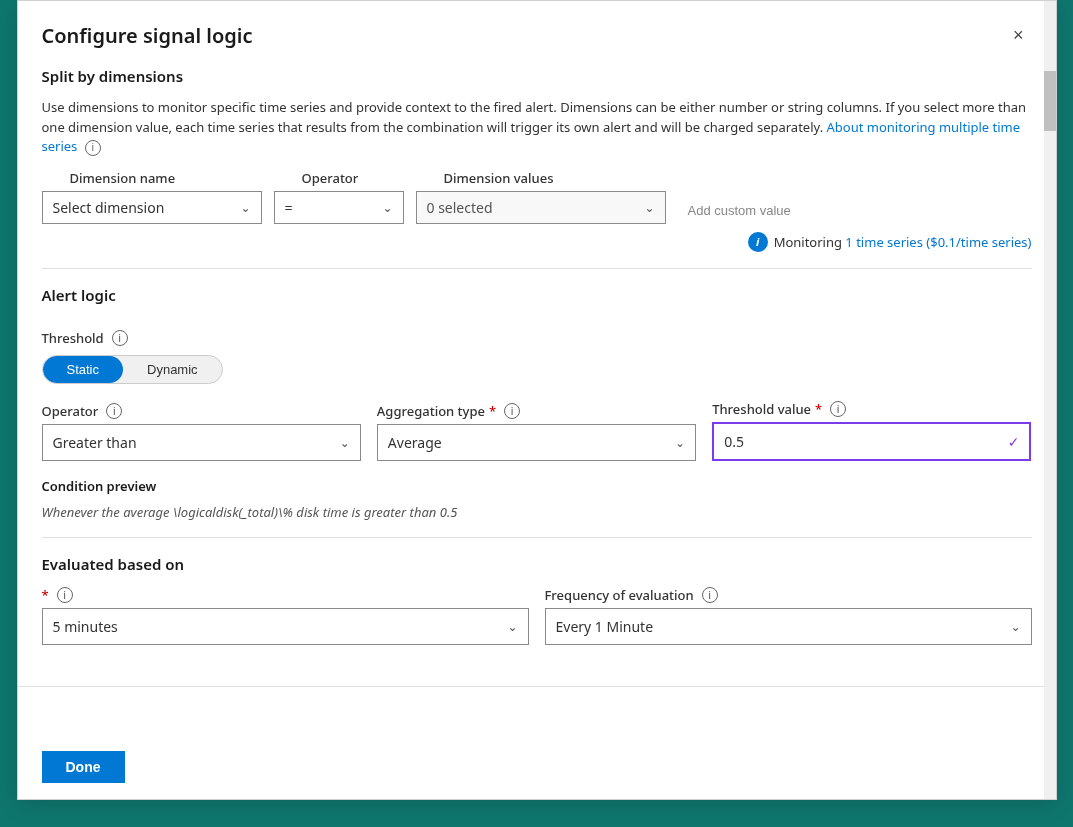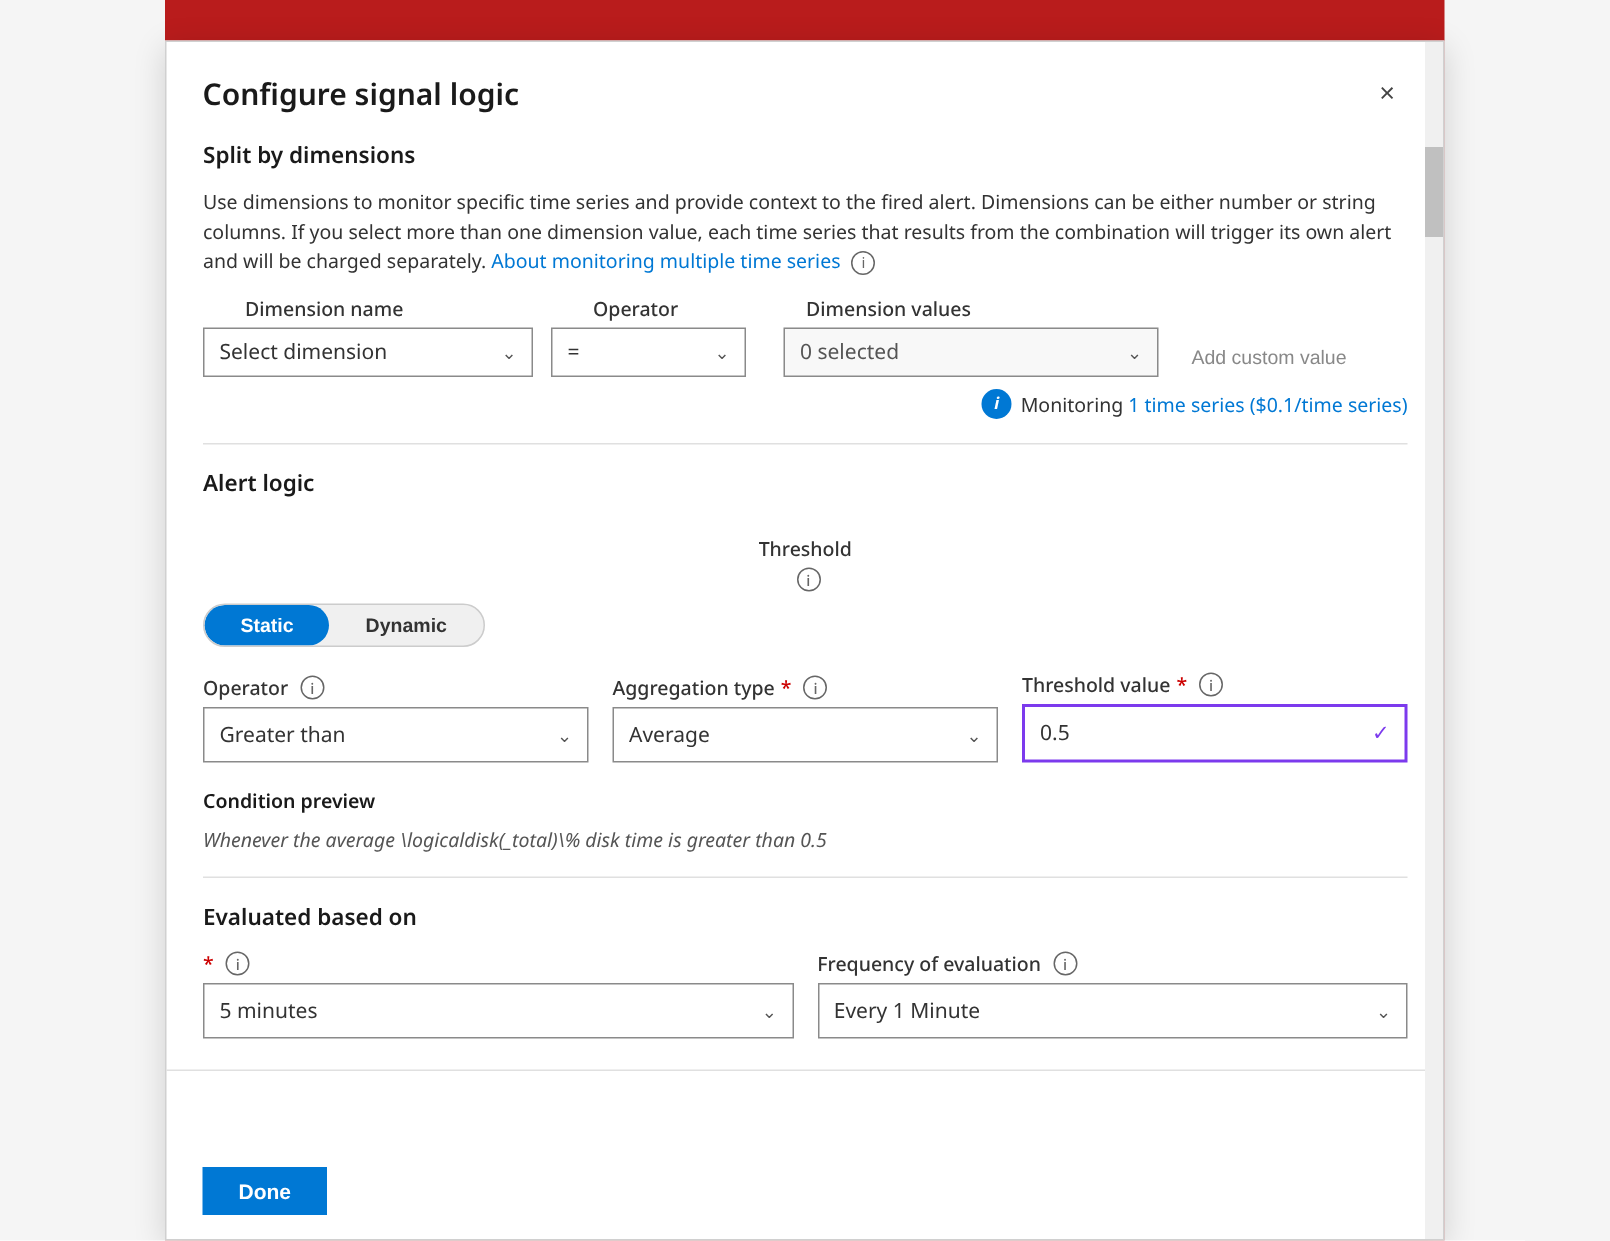--- a/index.html
+++ b/index.html
@@ -6,25 +6,25 @@
     body {
       font-family: 'Segoe UI', system-ui, -apple-system, sans-serif;
       font-size: 14px;
       background: #f5f5f5;
       display: flex;
       align-items: center;
       justify-content: center;
       min-height: 100vh;
     }
     .modal-overlay {
-      width: 853px;
+      width: 1073px;
       height: 827px;
-      background: #b91c1c;
-      display: flex;
-      align-items: flex-end;
+      background: #0f766e;
+      display: flex;
+      align-items: flex-start;
       justify-content: center;
     }
     .modal {
       background: #ffffff;
       border: 1px solid #d0d0d0;
       box-shadow: 0 4px 20px rgba(0,0,0,0.15);
       width: 1040px;
       height: 800px;
       position: relative;
       display: flex;
@@ -131,21 +131,21 @@
       position: relative;
       color: #333;
     }
     .select-box .chevron {
       margin-left: auto;
       font-size: 12px;
       color: #555;
     }
     .select-dim { width: 220px; }
     .select-op { width: 130px; }
-    .select-dimval { width: 250px; background: #f8f8f8; color: #555; margin-left: 13px; }
+    .select-dimval { width: 250px; background: #f8f8f8; color: #555; }
     .add-custom-btn {
       background: none;
       border: none;
       color: #888;
       font-size: 13px;
       cursor: pointer;
       padding: 6px 10px;
       white-space: nowrap;
     }
     .monitoring-info {
@@ -191,35 +191,34 @@
       margin-top: 12px;
     }
     .threshold-label {
       font-size: 13px;
       font-weight: 500;
       color: #333;
       margin-bottom: 8px;
       display: flex;
       align-items: center;
       gap: 4px;
-      flex-direction: column;
     }
     .toggle-group {
       display: inline-flex;
       border-radius: 20px;
       border: 1px solid #ccc;
       overflow: hidden;
       background: #f0f0f0;
     }
     .toggle-btn {
       padding: 6px 24px;
       border: none;
       cursor: pointer;
       font-size: 13px;
-      font-weight: 700;
+      font-weight: 400;
       background: transparent;
       color: #333;
     }
     .toggle-btn.active {
       background: #0078d4;
       color: white;
       border-radius: 20px;
     }
     .three-col-row {
       display: flex;

